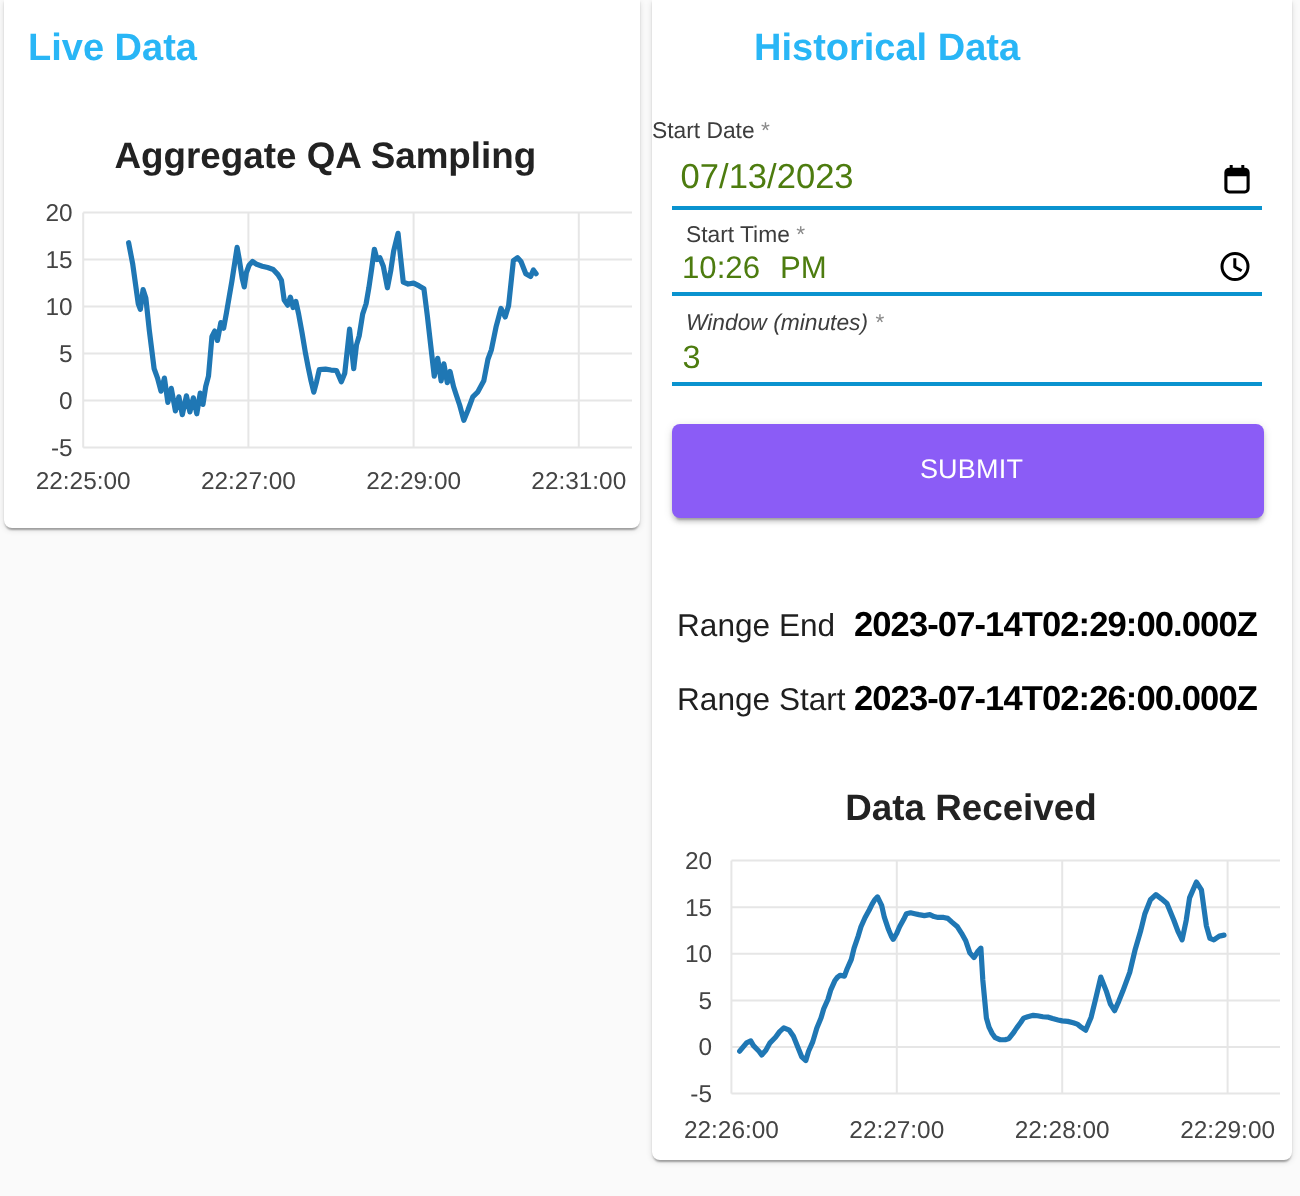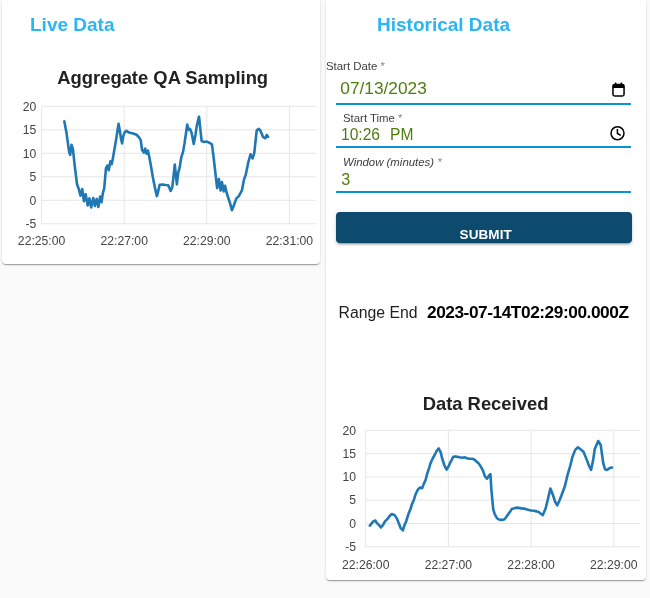--- a/index.html
+++ b/index.html
@@ -2,30 +2,30 @@
 <html><head><meta charset="utf-8"><title>QA Dashboard</title><style>
 html,body{margin:0;padding:0;background:#fafafa;font-family:"Liberation Sans",sans-serif;}
 body{width:650px;height:598px;position:relative;overflow:hidden;}
 .card{position:absolute;background:#fff;border-radius:0 0 4px 4px;
 box-shadow:0 2px 1px -1px rgba(0,0,0,.2),0 1px 1px 0 rgba(0,0,0,.14),0 1px 3px 0 rgba(0,0,0,.12);}
 .h2{position:absolute;color:#29b6f6;font-size:19px;font-weight:bold;letter-spacing:0;}
 .flabel{position:absolute;font-size:11.4px;color:#3d3d3d;}
 .flabel .ast{color:#8a8a8a;}
 .fvalue{position:absolute;font-size:16.9px;color:#4d7c0f;}
 .uline{position:absolute;height:2px;background:#0a93cf;width:295px;left:10px;}
-.btn{position:absolute;left:10px;top:212px;width:295.5px;height:31px;background:#0c4a6e;border-radius:4px;
+.btn{position:absolute;left:10px;top:212px;width:295.5px;height:47px;background:#8b5cf6;border-radius:4px;
 box-shadow:0 3px 1px -2px rgba(0,0,0,.2),0 2px 2px 0 rgba(0,0,0,.14),0 1px 5px 0 rgba(0,0,0,.12);
-color:#fff;font-weight:bold;font-size:13.5px;text-align:center;line-height:46.6px;letter-spacing:0.1px;padding-left:4px;box-sizing:border-box;}
+color:#fff;font-weight:normal;font-size:13.5px;text-align:center;line-height:46.6px;letter-spacing:0.1px;padding-left:4px;box-sizing:border-box;}
 .rrow{position:absolute;left:12.5px;width:290px;display:flex;justify-content:space-between;align-items:baseline;}
 .rlab{font-size:15.8px;color:#1f1f1f;}
 .rval{font-size:17.3px;font-weight:bold;color:#000;letter-spacing:-0.45px;}
 </style></head>
 <body>
 <div class="card" id="cardL" style="left:2px;top:0;width:318px;height:264px;">
-  <div class="h2" style="left:12px;top:13.8px;margin-left:16px;">Live Data</div>
+  <div class="h2" style="left:12px;top:13.8px;">Live Data</div>
   <svg style="position:absolute;left:0;top:0" width="318" height="264" viewBox="0 0 318 264">
 <line x1="39.6" y1="106.3" x2="314.0" y2="106.3" stroke="#e6e6e6" stroke-width="1"></line>
 <line x1="39.6" y1="129.8" x2="314.0" y2="129.8" stroke="#e6e6e6" stroke-width="1"></line>
 <line x1="39.6" y1="153.3" x2="314.0" y2="153.3" stroke="#e6e6e6" stroke-width="1"></line>
 <line x1="39.6" y1="176.8" x2="314.0" y2="176.8" stroke="#e6e6e6" stroke-width="1"></line>
 <line x1="39.6" y1="200.3" x2="314.0" y2="200.3" stroke="#e6e6e6" stroke-width="1"></line>
 <line x1="39.6" y1="223.8" x2="314.0" y2="223.8" stroke="#e6e6e6" stroke-width="1"></line>
 <line x1="39.6" y1="106.3" x2="39.6" y2="223.8" stroke="#e6e6e6" stroke-width="1"></line>
 <line x1="122.2" y1="106.3" x2="122.2" y2="223.8" stroke="#e6e6e6" stroke-width="1"></line>
 <line x1="204.8" y1="106.3" x2="204.8" y2="223.8" stroke="#e6e6e6" stroke-width="1"></line>
@@ -68,20 +68,24 @@
   <div class="flabel" style="left:17px;top:156.2px;font-style:italic;">Window (minutes) <span class="ast">*</span></div>
   <div class="fvalue" style="left:15.2px;top:169.6px;font-size:16.2px;">3</div>
   <div class="uline" style="top:191.3px;"></div>
 
   <div class="btn">SUBMIT</div>
 
   <div class="rrow" style="top:302px;">
       <span class="rlab">Range End</span>
       <span class="rval">2023-07-14T02:29:00.000Z</span>
     </div>
+  <div class="rrow" style="top:338.5px;">
+      <span class="rlab">Range Start</span>
+      <span class="rval">2023-07-14T02:26:00.000Z</span>
+    </div>
 
   <svg style="position:absolute;left:0;top:0" width="320" height="580" viewBox="0 0 320 580">
 <line x1="39.7" y1="430.3" x2="314.0" y2="430.3" stroke="#e6e6e6" stroke-width="1"></line>
 <line x1="39.7" y1="453.6" x2="314.0" y2="453.6" stroke="#e6e6e6" stroke-width="1"></line>
 <line x1="39.7" y1="476.9" x2="314.0" y2="476.9" stroke="#e6e6e6" stroke-width="1"></line>
 <line x1="39.7" y1="500.2" x2="314.0" y2="500.2" stroke="#e6e6e6" stroke-width="1"></line>
 <line x1="39.7" y1="523.5" x2="314.0" y2="523.5" stroke="#e6e6e6" stroke-width="1"></line>
 <line x1="39.7" y1="546.8" x2="314.0" y2="546.8" stroke="#e6e6e6" stroke-width="1"></line>
 <line x1="39.7" y1="430.3" x2="39.7" y2="546.8" stroke="#e6e6e6" stroke-width="1"></line>
 <line x1="122.4" y1="430.3" x2="122.4" y2="546.8" stroke="#e6e6e6" stroke-width="1"></line>

